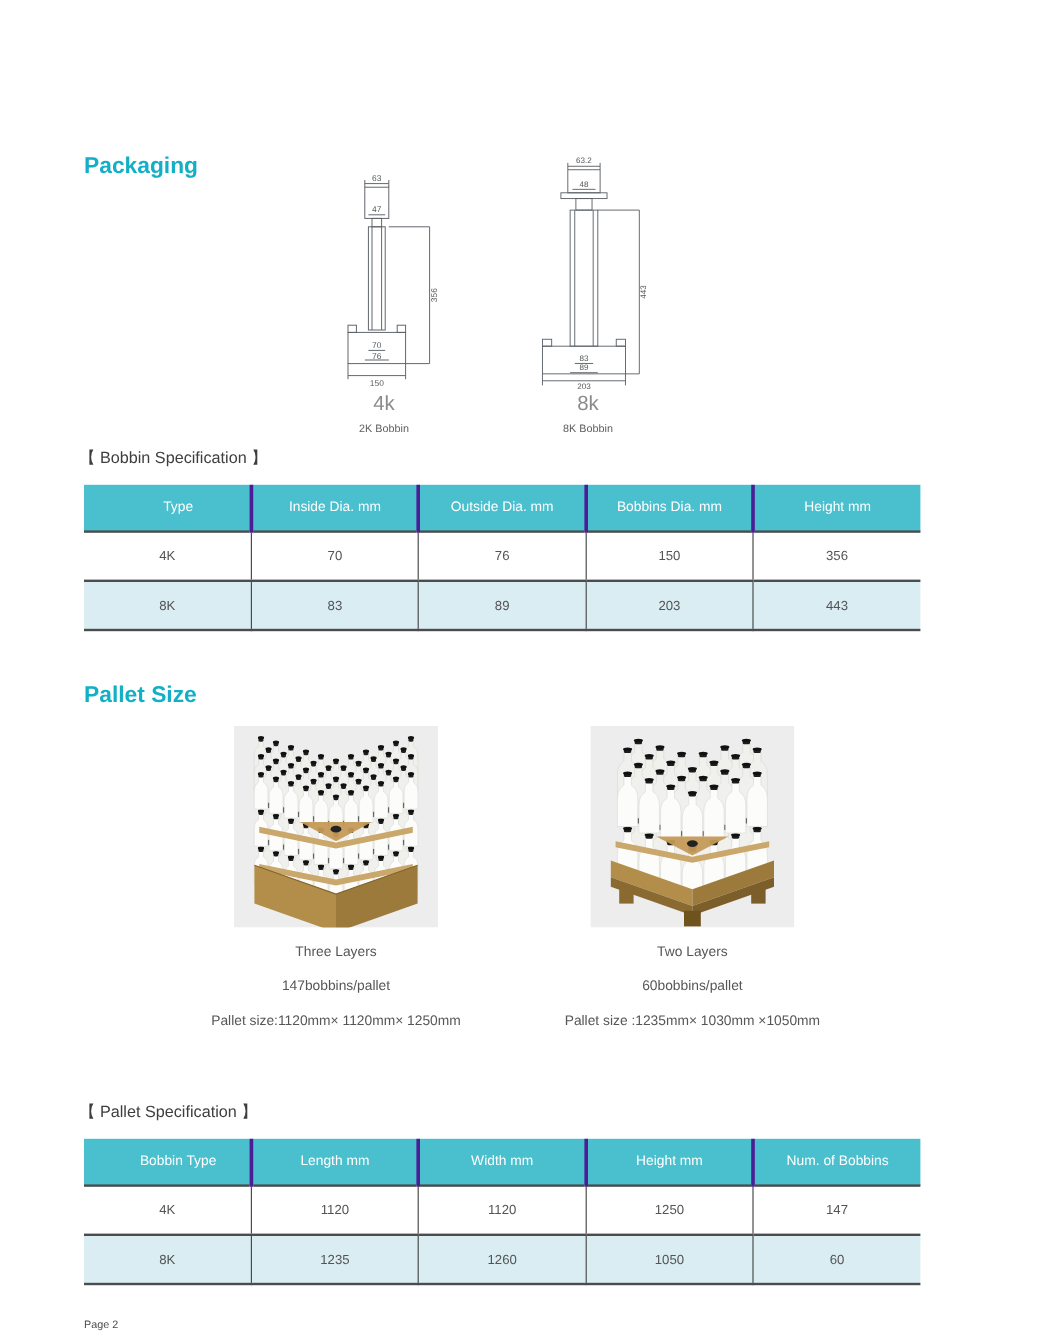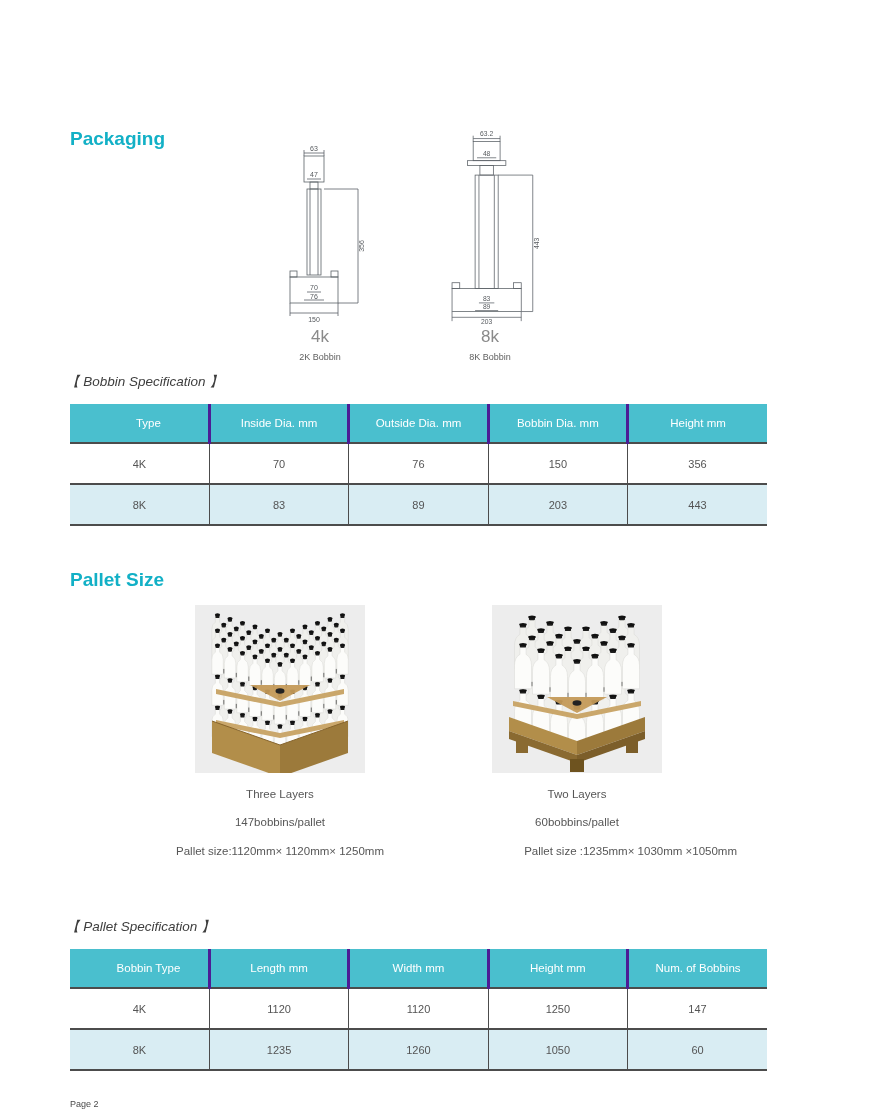--- a/index.html
+++ b/index.html
@@ -1,19 +1,19 @@
 <!DOCTYPE html>
 <html><head>
 <meta charset="utf-8">
 <style>
   html,body{margin:0;padding:0;background:#fff;}
   .page{position:relative;width:870px;height:1120px;background:#ffffff;
         font-family:"Liberation Sans",sans-serif;color:#555;overflow:hidden;margin-top:48px;}
   .section-title{position:absolute;left:70px;margin:0;font-size:19px;font-weight:bold;color:#12b0c6;}
-  .bracket-heading{position:absolute;left:66px;margin:0;font-size:13.5px;font-weight:normal;color:#3e3e3e;font-style:italic;}
+  .bracket-heading{position:absolute;left:66px;margin:0;font-size:13.5px;font-weight:normal;color:#3e3e3e;}
   
   .tdraw{position:absolute;}
   .tdraw text{fill:#55595d;font-size:7px;font-family:"Liberation Sans",sans-serif;}
   .drw-label{position:absolute;text-align:center;font-size:17px;color:#8a8a8a;}
   .drw-caption{position:absolute;text-align:center;font-size:9px;color:#5f5f5f;}
   
   .spec{position:absolute;left:70px;width:697px;border-collapse:collapse;table-layout:fixed;
         border-bottom:2px solid #4c4c4c;}
   .spec th{background:#4abfce;color:#ffffff;font-weight:normal;font-size:11.5px;height:36px;
            border-left:3px solid #4c1d95;}
@@ -103,21 +103,21 @@
   <div class="drw-caption" style="left:425px;width:130px;top:304px;">8K Bobbin</div>
 
   <h2 class="bracket-heading" style="top:325px;">【 Bobbin Specification 】</h2>
 
   <table class="spec" style="top:356px;">
     <thead>
       <tr>
         <th>Type</th>
         <th>Inside Dia. mm</th>
         <th>Outside Dia. mm</th>
-        <th>Bobbin Dia. mm</th>
+        <th>Bobbins Dia. mm</th>
         <th>Height mm</th>
       </tr>
     </thead>
     <tbody>
       <tr>
         <td>4K</td>
         <td>70</td>
         <td>76</td>
         <td>150</td>
         <td>356</td>
@@ -559,21 +559,21 @@
       <polygon points="55,92 115,92 85,108" fill="#c49a58" opacity="0.95"></polygon>
       <ellipse cx="85" cy="98" rx="4.5" ry="2.8" fill="#222"></ellipse>
     </svg>
 
   <div class="pallet-cap" style="left:130px;top:740px;">Three Layers</div>
   <div class="pallet-cap" style="left:130px;top:768px;">147bobbins/pallet</div>
   <div class="pallet-cap" style="left:120px;top:797px;width:320px;">Pallet size:1120mm× 1120mm× 1250mm</div>
 
   <div class="pallet-cap" style="left:427px;top:740px;">Two Layers</div>
   <div class="pallet-cap" style="left:427px;top:768px;">60bobbins/pallet</div>
-  <div class="pallet-cap" style="left:417px;top:797px;width:320px;text-align:right;">Pallet size :1235mm× 1030mm  ×1050mm</div>
+  <div class="pallet-cap" style="left:417px;top:797px;width:320px;">Pallet size :1235mm× 1030mm  ×1050mm</div>
 
   <h2 class="bracket-heading" style="top:870px;">【 Pallet Specification 】</h2>
 
   <table class="spec" style="top:901px;">
     <thead>
       <tr>
         <th>Bobbin Type</th>
         <th>Length mm</th>
         <th>Width mm</th>
         <th>Height mm</th>

